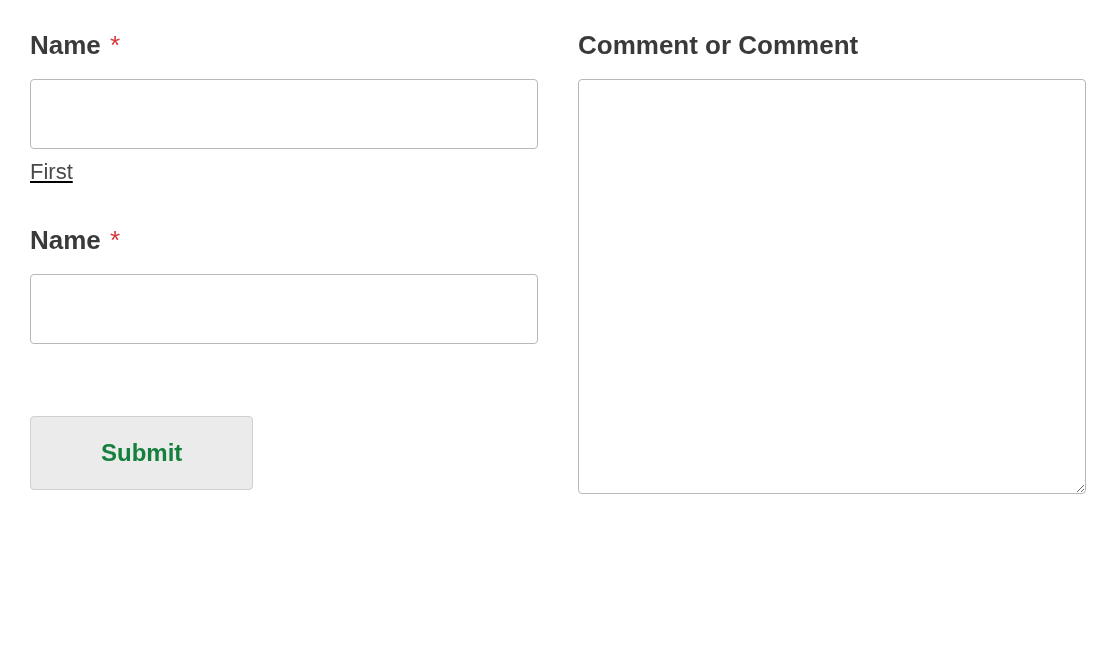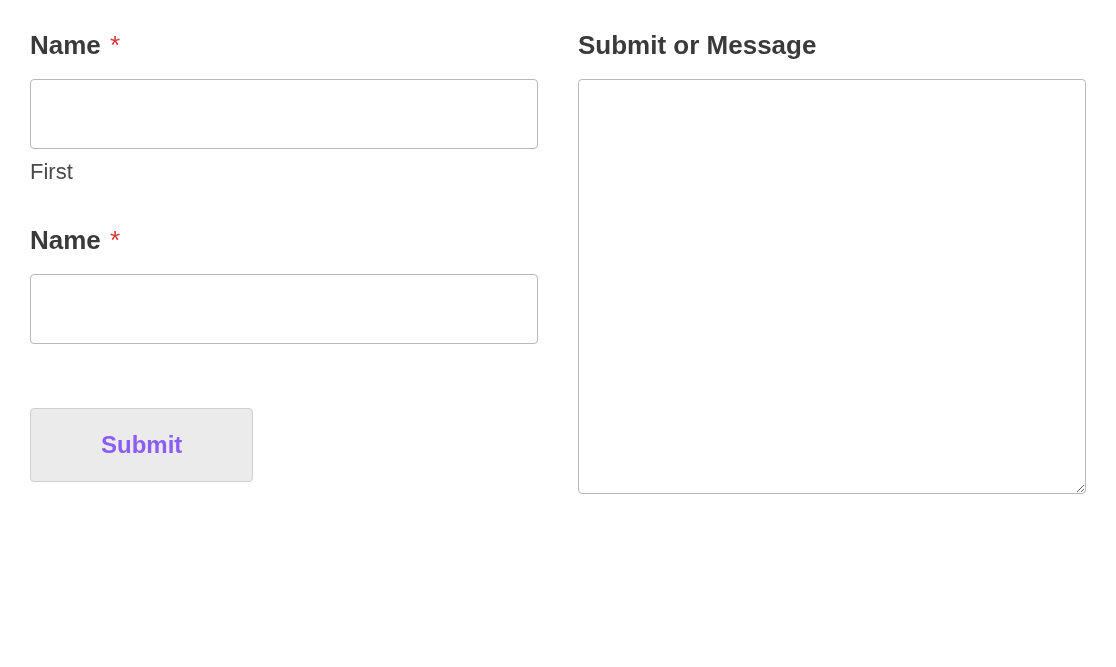--- a/index.html
+++ b/index.html
@@ -52,43 +52,44 @@
       outline: none;
     }
     .sublabel {
       font-size: 22px;
       color: #4a4a4a;
       margin-top: 10px;
       display: block;
     }
     .name-subfield {
       margin-bottom: 14px;
+      text-decoration: underline;
     }
     .textarea-input {
       width: 100%;
       height: 415px;
       border: 1px solid #b8b8b8;
       border-radius: 4px;
       font-size: 18px;
       padding: 12px 14px;
       background: #ffffff;
       outline: none;
       resize: both;
       font-family: inherit;
     }
     .submit-button {
       background: #ebebeb;
       border: 1px solid #d0d0d0;
       border-radius: 4px;
       padding: 22px 70px;
       font-size: 24px;
       font-weight: 600;
-      color: #8b5cf6;
+      color: #15803d;
       cursor: pointer;
-      margin-top: 24px;
+      margin-top: 32px;
     }
   </style>
 </head>
 <body>
 
 <div class="form-container">
   <div class="left-column">
 
     <div class="field-group">
       <label class="field-label">
@@ -109,18 +110,18 @@
       <input type="email" class="text-input" value="" style="">
     </div>
 
     <button class="submit-button">Submit</button>
 
   </div>
 
   <div class="right-column">
     <div class="field-group">
       <label class="field-label">
-        <span>Submit or Message</span>
+        <span>Comment or Comment</span>
       </label>
       <textarea class="textarea-input" value="" style=""></textarea>
     </div>
   </div>
 </div>
 
 </body></html>

